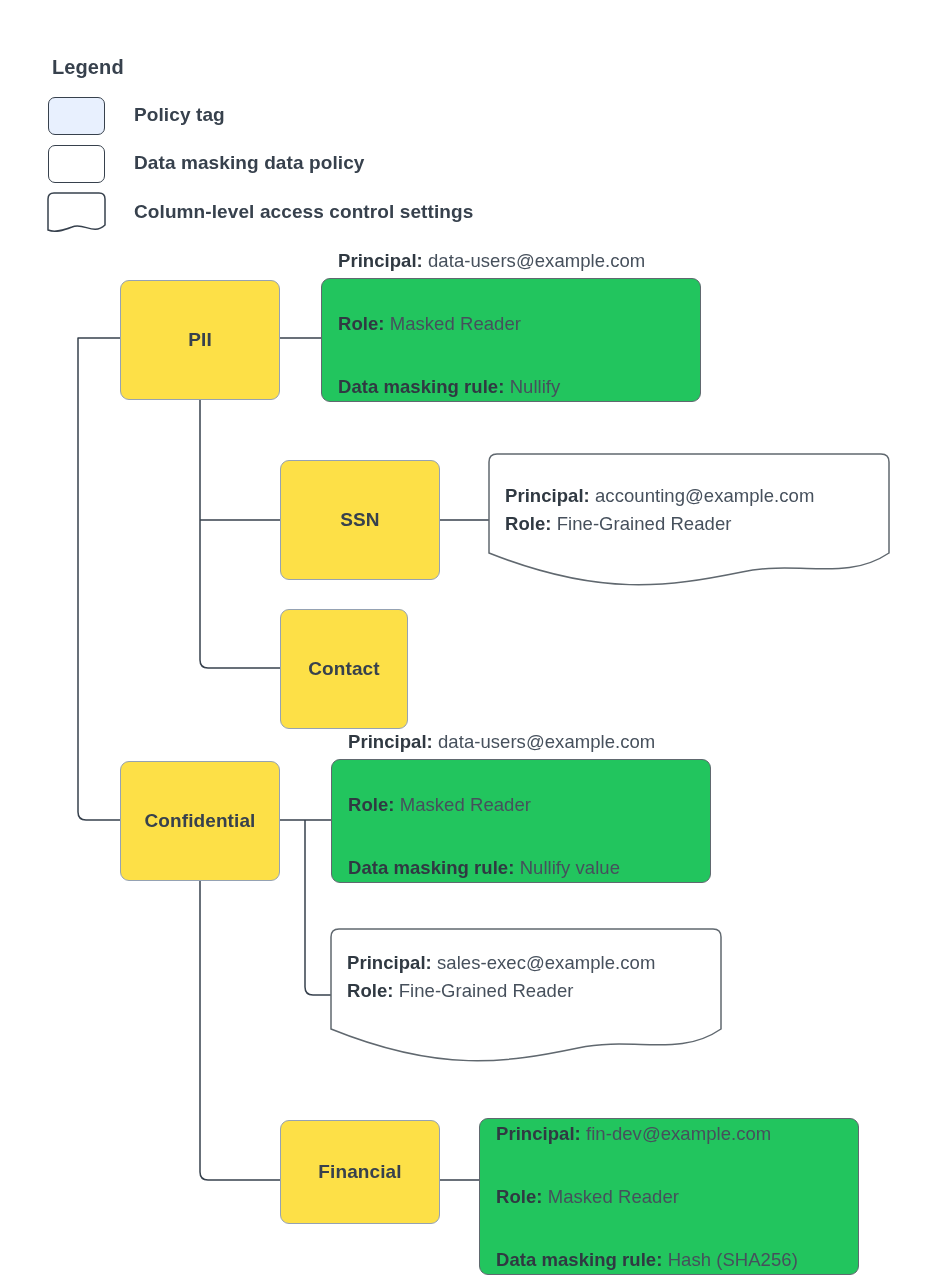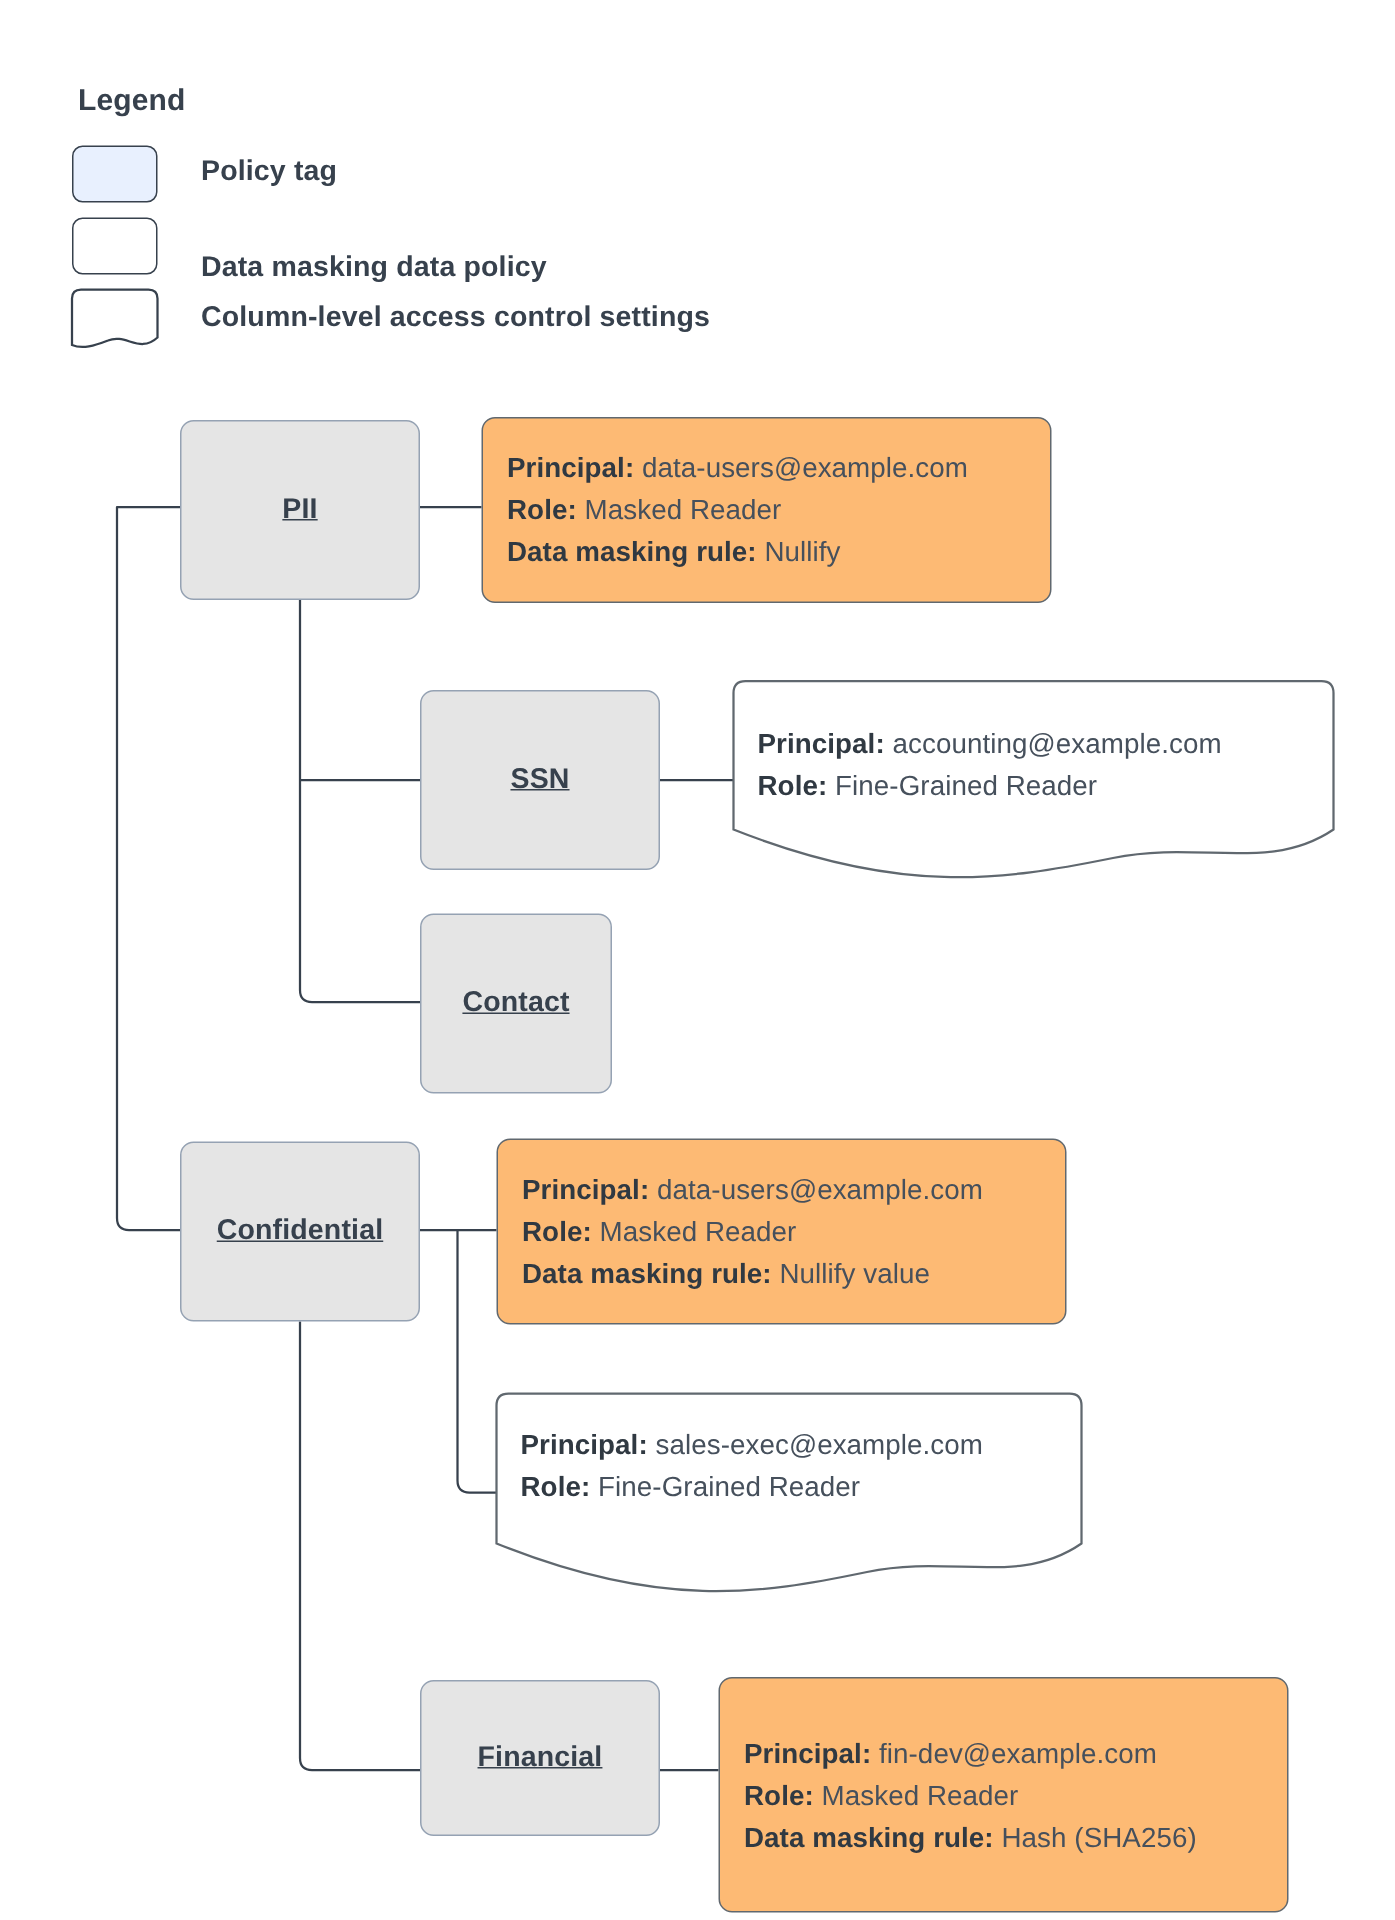--- a/index.html
+++ b/index.html
@@ -44,51 +44,51 @@
   .legend-label {
     position: absolute;
     font-size: 19px;
     font-weight: bold;
     color: #37414d;
     white-space: nowrap;
     letter-spacing: 0.1px;
     text-align: center;
   }
   .legend-label.l0 { left: 134px; top: 104px; }
-  .legend-label.l1 { left: 134px; top: 168px; }
+  .legend-label.l1 { left: 134px; top: 152px; }
   .legend-label.l2 { left: 134px; top: 201px; }
 
   
   .node {
     position: absolute;
     box-sizing: border-box;
-    background: #e5e5e5;
+    background: #fde047;
     border: 1.4px solid #95a2b3;
     border-radius: 9px;
     display: flex;
     align-items: center;
     justify-content: center;
     font-size: 19px;
     font-weight: bold;
     color: #37414d;
     letter-spacing: 0.1px;
-    text-decoration: underline;
   }
 
   
   .policy-box {
     position: absolute;
     box-sizing: border-box;
-    background: #fdba74;
+    background: #22c55e;
     border: 1.4px solid #60686f;
     border-radius: 9px;
     display: flex;
     flex-direction: column;
-    justify-content: center;
+    justify-content: flex-end;
     padding: 0 16px;
+    gap: 35px;
   }
   
   .doc-box {
     position: absolute;
     box-sizing: border-box;
     background: transparent;
     border: none;
     display: flex;
     flex-direction: column;
     justify-content: flex-start;

